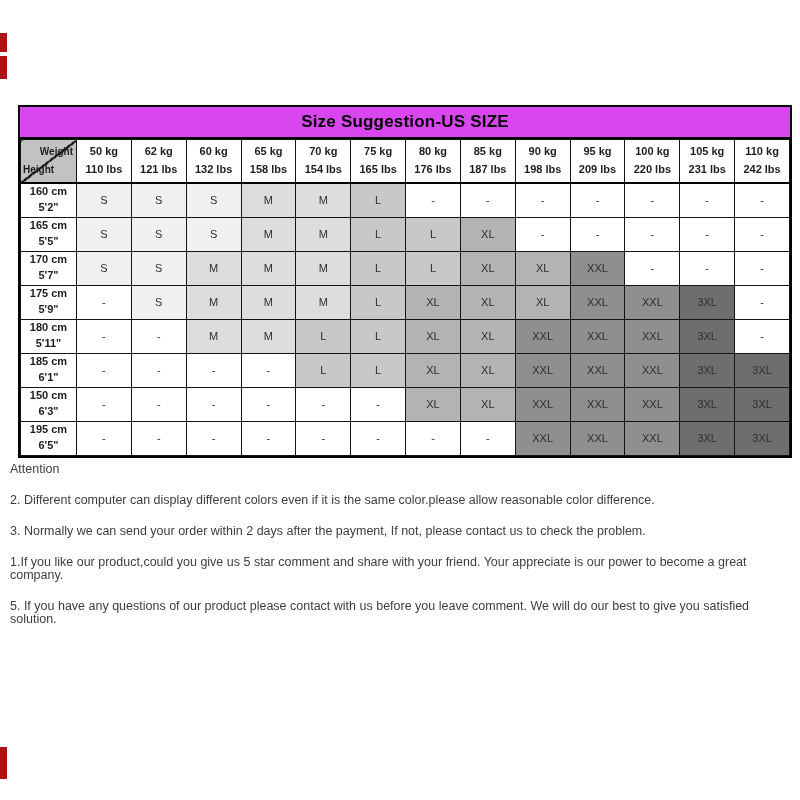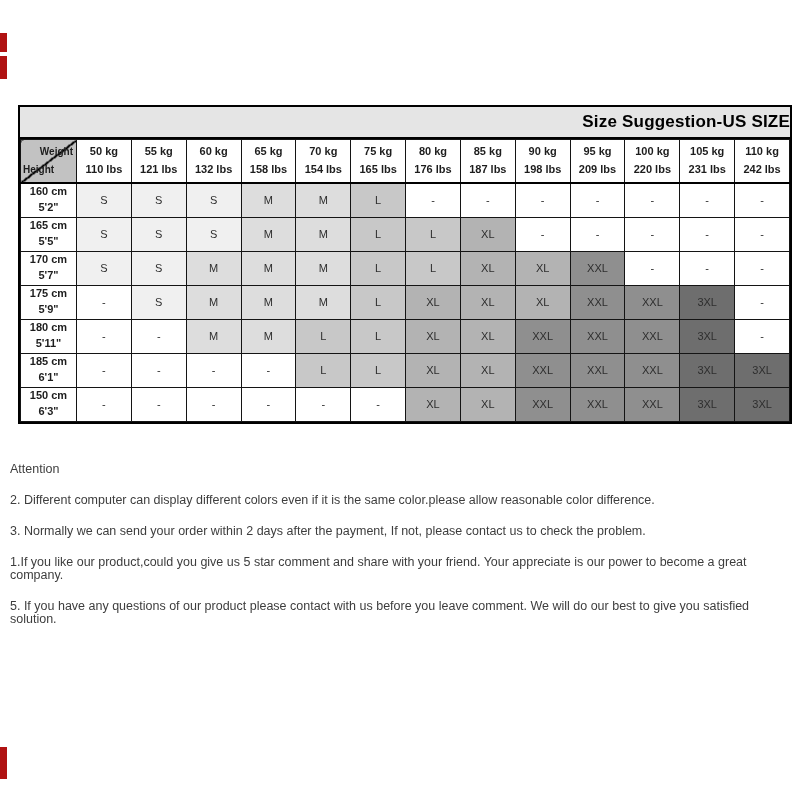--- a/index.html
+++ b/index.html
@@ -15,22 +15,22 @@
   #red-bar-1 { top: 33px; height: 19px; }
   #red-bar-2 { top: 56px; height: 23px; }
   #red-bar-3 { top: 747px; height: 32px; }
 
   
   .size-table-wrap {
     position: absolute; left: 18px; top: 105px; width: 770px;
     border: 2px solid #000; background: #fff;
   }
   .title-band {
-    background: #e5e5e5; border-bottom: 2px solid #000;
-    height: 30px; line-height: 30px; text-align: right;
+    background: #d946ef; border-bottom: 2px solid #000;
+    height: 30px; line-height: 30px; text-align: center;
     font-size: 17px; font-weight: bold; color: #000;
     letter-spacing: 0.2px;
   }
   table {
     width: 100%; border-collapse: collapse; table-layout: fixed;
   }
   col.first-col { width: 56px; }
   th, td {
     border: 1px solid #141414; text-align: center; padding: 0;
     overflow: hidden;
@@ -84,21 +84,21 @@
         <tr id="header-row">
           <th class="diag">
             <span class="diag-top">Weight</span>
             <span class="diag-bottom">Height</span>
           </th>
         <th>
               <div>50 kg</div>
               <div>110 lbs</div>
             </th>
             <th>
-              <div>55 kg</div>
+              <div>62 kg</div>
               <div>121 lbs</div>
             </th>
             <th>
               <div>60 kg</div>
               <div>132 lbs</div>
             </th>
             <th>
               <div>65 kg</div>
               <div>158 lbs</div>
             </th>
@@ -261,20 +261,39 @@
               <div>6'3"</div>
             </th>
             <td style="background: rgb(255, 255, 255);">-</td>
             <td style="background: rgb(255, 255, 255);">-</td>
             <td style="background: rgb(255, 255, 255);">-</td>
             <td style="background: rgb(255, 255, 255);">-</td>
             <td style="background: rgb(255, 255, 255);">-</td>
             <td style="background: rgb(255, 255, 255);">-</td>
             <td style="background: rgb(179, 179, 179);">XL</td>
             <td style="background: rgb(179, 179, 179);">XL</td>
+            <td style="background: rgb(143, 143, 143);">XXL</td>
+            <td style="background: rgb(143, 143, 143);">XXL</td>
+            <td style="background: rgb(143, 143, 143);">XXL</td>
+            <td style="background: rgb(110, 110, 110);">3XL</td>
+            <td style="background: rgb(110, 110, 110);">3XL</td>
+          </tr>
+          <tr>
+            <th>
+              <div>195 cm</div>
+              <div>6'5"</div>
+            </th>
+            <td style="background: rgb(255, 255, 255);">-</td>
+            <td style="background: rgb(255, 255, 255);">-</td>
+            <td style="background: rgb(255, 255, 255);">-</td>
+            <td style="background: rgb(255, 255, 255);">-</td>
+            <td style="background: rgb(255, 255, 255);">-</td>
+            <td style="background: rgb(255, 255, 255);">-</td>
+            <td style="background: rgb(255, 255, 255);">-</td>
+            <td style="background: rgb(255, 255, 255);">-</td>
             <td style="background: rgb(143, 143, 143);">XXL</td>
             <td style="background: rgb(143, 143, 143);">XXL</td>
             <td style="background: rgb(143, 143, 143);">XXL</td>
             <td style="background: rgb(110, 110, 110);">3XL</td>
             <td style="background: rgb(110, 110, 110);">3XL</td>
           </tr>
         </tbody>
     </table>
   </div>
 

